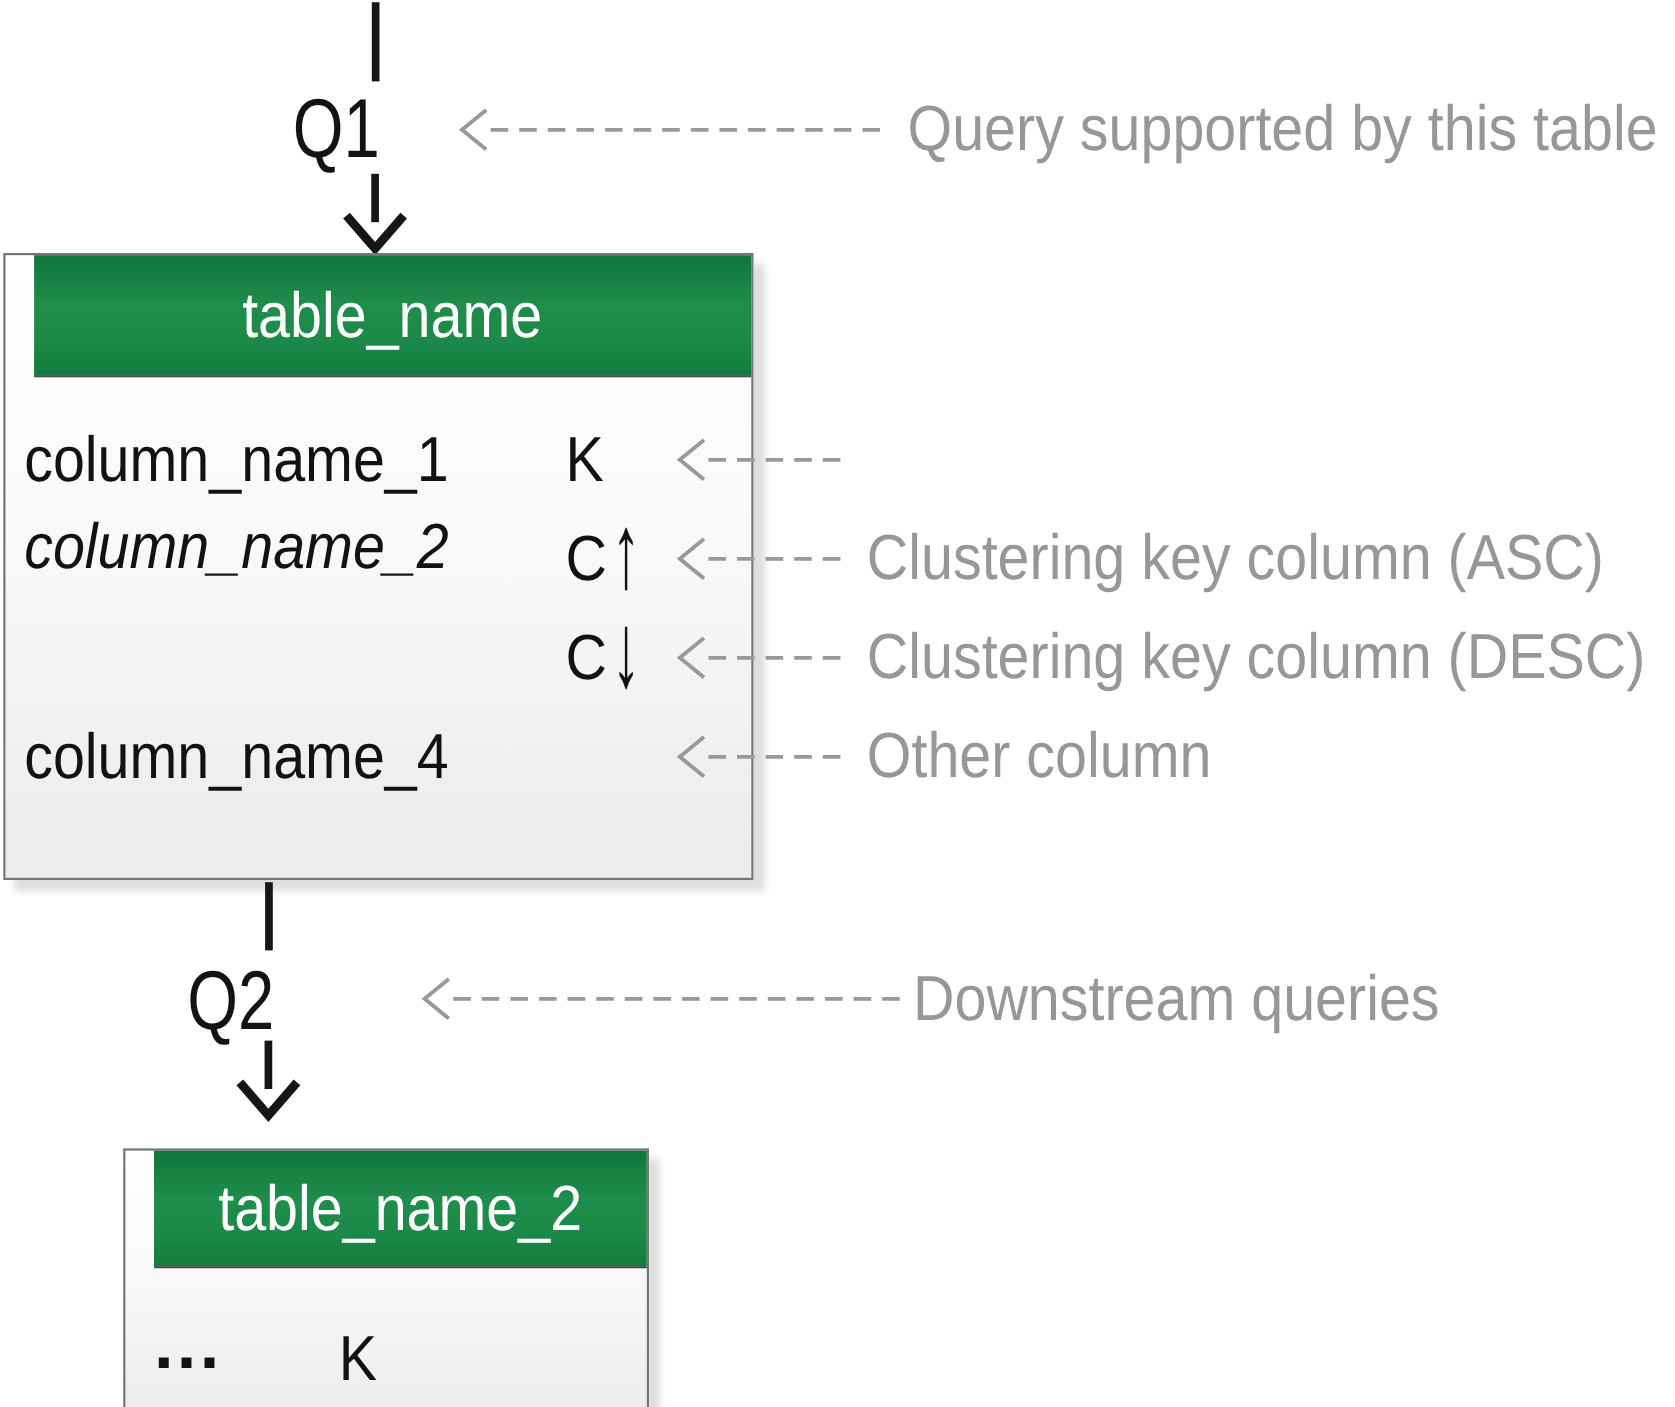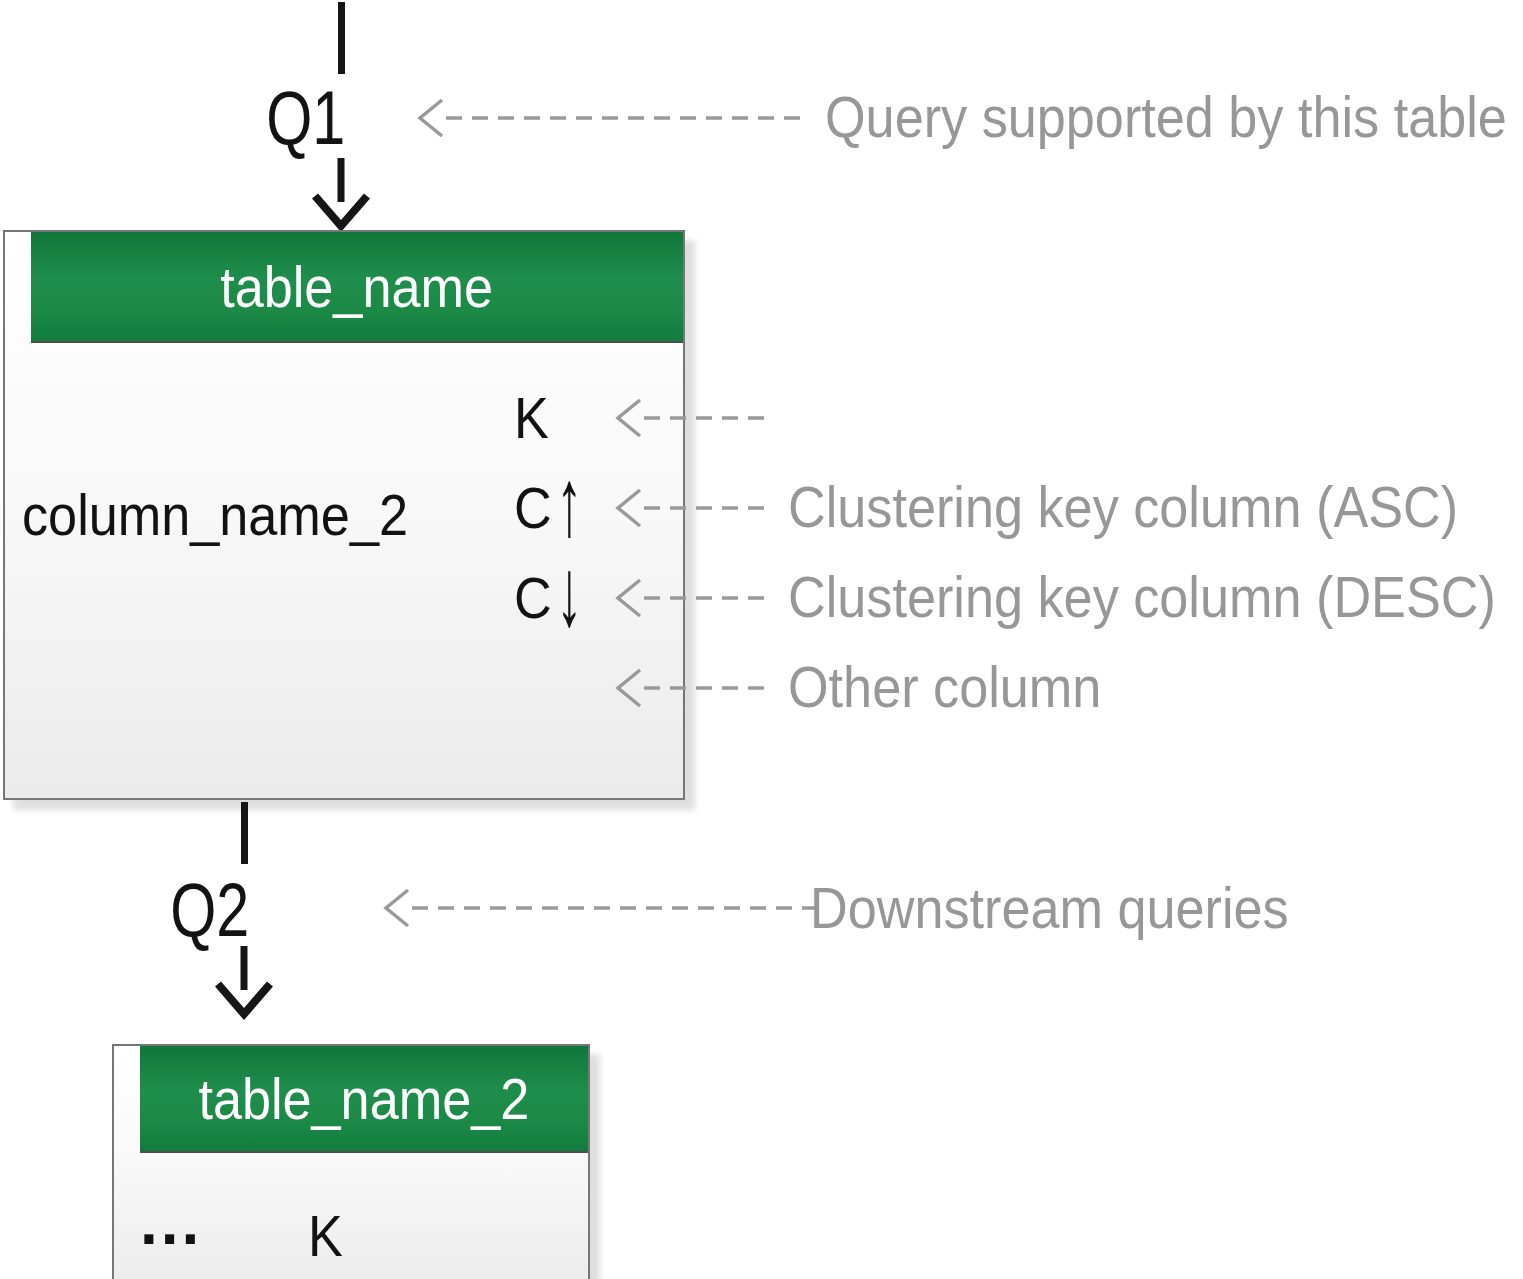--- a/index.html
+++ b/index.html
@@ -55,35 +55,41 @@
 
   <div class="gray-label" style="left:825px;top:82px;">
     <span class="cx">Query supported by this table</span>
   </div>
 
   <div class="tbl" style="left:3px;top:230px;width:678px;height:566px;">
     <div class="tbl-header" style="height:109px;">
       <span class="cx">table_name</span>
     </div>
 
+    <div class="trow-name" style="left:17px;top:141px;">
+      <span class="cx">column_name_1</span>
+    </div>
     <div class="trow-key" style="left:509px;top:141px;">
       <span class="cx"><span>K</span><span class="dir"></span></span>
     </div>
 
-    <div class="trow-name" style="left:17px;top:238px;">
+    <div class="trow-name" style="left:17px;top:220px;font-style:italic;">
       <span class="cx">column_name_2</span>
     </div>
     <div class="trow-key" style="left:509px;top:231px;">
       <span class="cx"><span>C</span><span class="dir">↑</span></span>
     </div>
 
     <div class="trow-key" style="left:509px;top:321px;">
       <span class="cx"><span>C</span><span class="dir">↓</span></span>
     </div>
 
+    <div class="trow-name" style="left:17px;top:411px;">
+      <span class="cx">column_name_4</span>
+    </div>
   </div>
 
   <svg style="left:610px;top:394px;" width="160" height="48" viewBox="0 0 160 48">
     <polyline points="30,6 8,24 30,42" fill="none" stroke="#999999" stroke-width="3.5"></polyline>
     <line x1="34" y1="24" x2="156" y2="24" stroke="#999999" stroke-width="3.5" stroke-dasharray="16 10"></line>
   </svg>
   <svg style="left:610px;top:484px;" width="160" height="48" viewBox="0 0 160 48">
     <polyline points="30,6 8,24 30,42" fill="none" stroke="#999999" stroke-width="3.5"></polyline>
     <line x1="34" y1="24" x2="156" y2="24" stroke="#999999" stroke-width="3.5" stroke-dasharray="16 10"></line>
   </svg>
@@ -115,21 +121,21 @@
   <svg style="left:201px;top:944px;" width="90" height="74" viewBox="0 0 90 74">
     <line x1="43" y1="2" x2="43" y2="46" stroke="#161616" stroke-width="7"></line>
     <polyline points="17,40 43,70 69,40" fill="none" stroke="#161616" stroke-width="8"></polyline>
   </svg>
 
   <svg style="left:382px;top:884px;" width="440" height="48" viewBox="0 0 440 48">
     <polyline points="26,6 4,24 26,42" fill="none" stroke="#999999" stroke-width="3.5"></polyline>
     <line x1="30" y1="24" x2="436" y2="24" stroke="#999999" stroke-width="3.5" stroke-dasharray="16 10"></line>
   </svg>
 
-  <div class="gray-label" style="left:810px;top:873px;text-decoration:underline;">
+  <div class="gray-label" style="left:830px;top:873px;text-decoration:underline;">
     <span class="cx">Downstream queries</span>
   </div>
 
   <div class="tbl" style="left:112px;top:1044px;width:429px;height:244px;padding-left:45px;">
     <div class="tbl-header" style="height:105px;">
       <span class="cx">table_name_2</span>
     </div>
     <div class="trow-name" style="left:26px;top:145px;">
       <span class="dots">...</span>
     </div>

